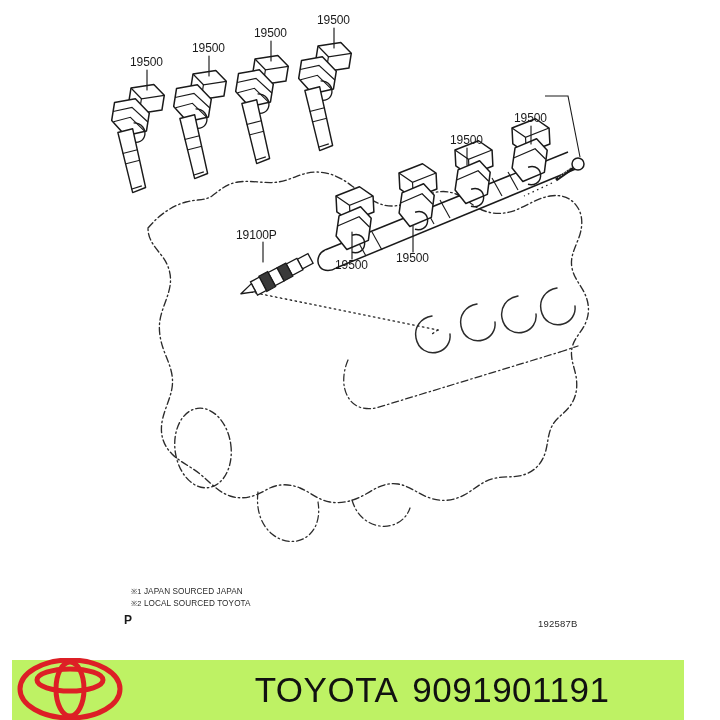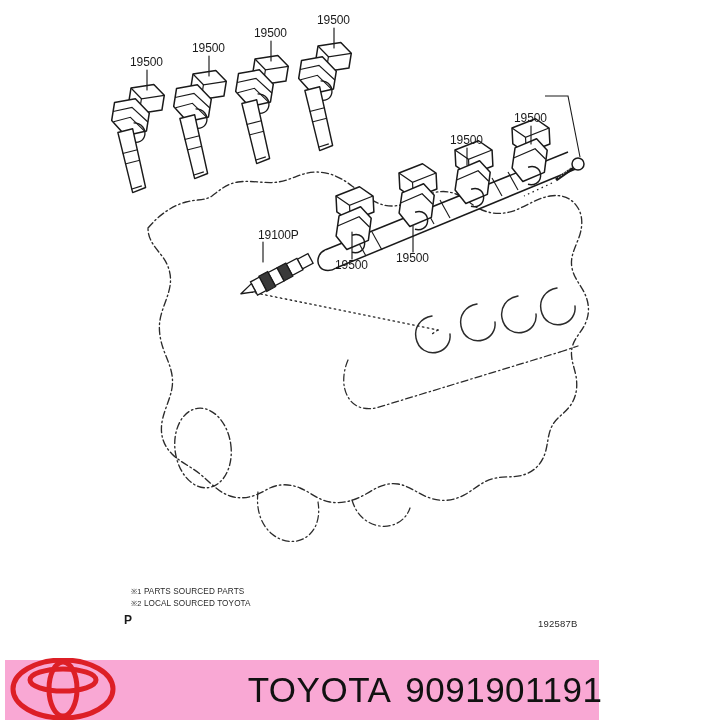--- a/index.html
+++ b/index.html
@@ -80,25 +80,25 @@
   .dwgno {
     position: absolute;
     font-family: "Liberation Sans", sans-serif;
     font-size: 9.5px;
     color: #2a2a2a;
     letter-spacing: 0.2px;
   }
   
   #banner {
     position: absolute;
-    left: 5px;
+    left: 12px;
     top: 660px;
-    width: 594px;
+    width: 672px;
     height: 60px;
-    background: #f9a8d4;
+    background: #bef264;
     display: flex;
     align-items: center;
   }
   #brand-logo {
     position: absolute;
     left: 2px;
     top: -2px;
     width: 120px;
     height: 64px;
   }
@@ -327,27 +327,27 @@
     </svg>
 
     <div class="lbl" style="left:130px; top:56px;">19500</div>
     <div class="lbl" style="left:192px; top:42px;">19500</div>
     <div class="lbl" style="left:254px; top:27px;">19500</div>
     <div class="lbl" style="left:317px; top:14px;">19500</div>
     <div class="lbl" style="left:514px; top:112px;">19500</div>
     <div class="lbl" style="left:450px; top:134px;">19500</div>
     <div class="lbl" style="left:396px; top:252px;">19500</div>
     <div class="lbl" style="left:335px; top:259px;">19500</div>
-    <div class="lbl" style="left:258px; top:229px;">19100P</div>
+    <div class="lbl" style="left:236px; top:229px;">19100P</div>
 
 
     <div class="legend-block" style="left:131px; top:586px;">
       <div>
         <span class="mk">※1</span>
-        <span>PARTS SOURCED PARTS</span>
+        <span>JAPAN SOURCED JAPAN</span>
       </div>
       <div>
         <span class="mk">※2</span>
         <span>LOCAL SOURCED TOYOTA</span>
       </div>
     </div>
 
     <div class="pmark" style="left:124px; top:613px;">P</div>
 
     <div class="dwgno" style="left:538px; top:618px;">192587B</div>

